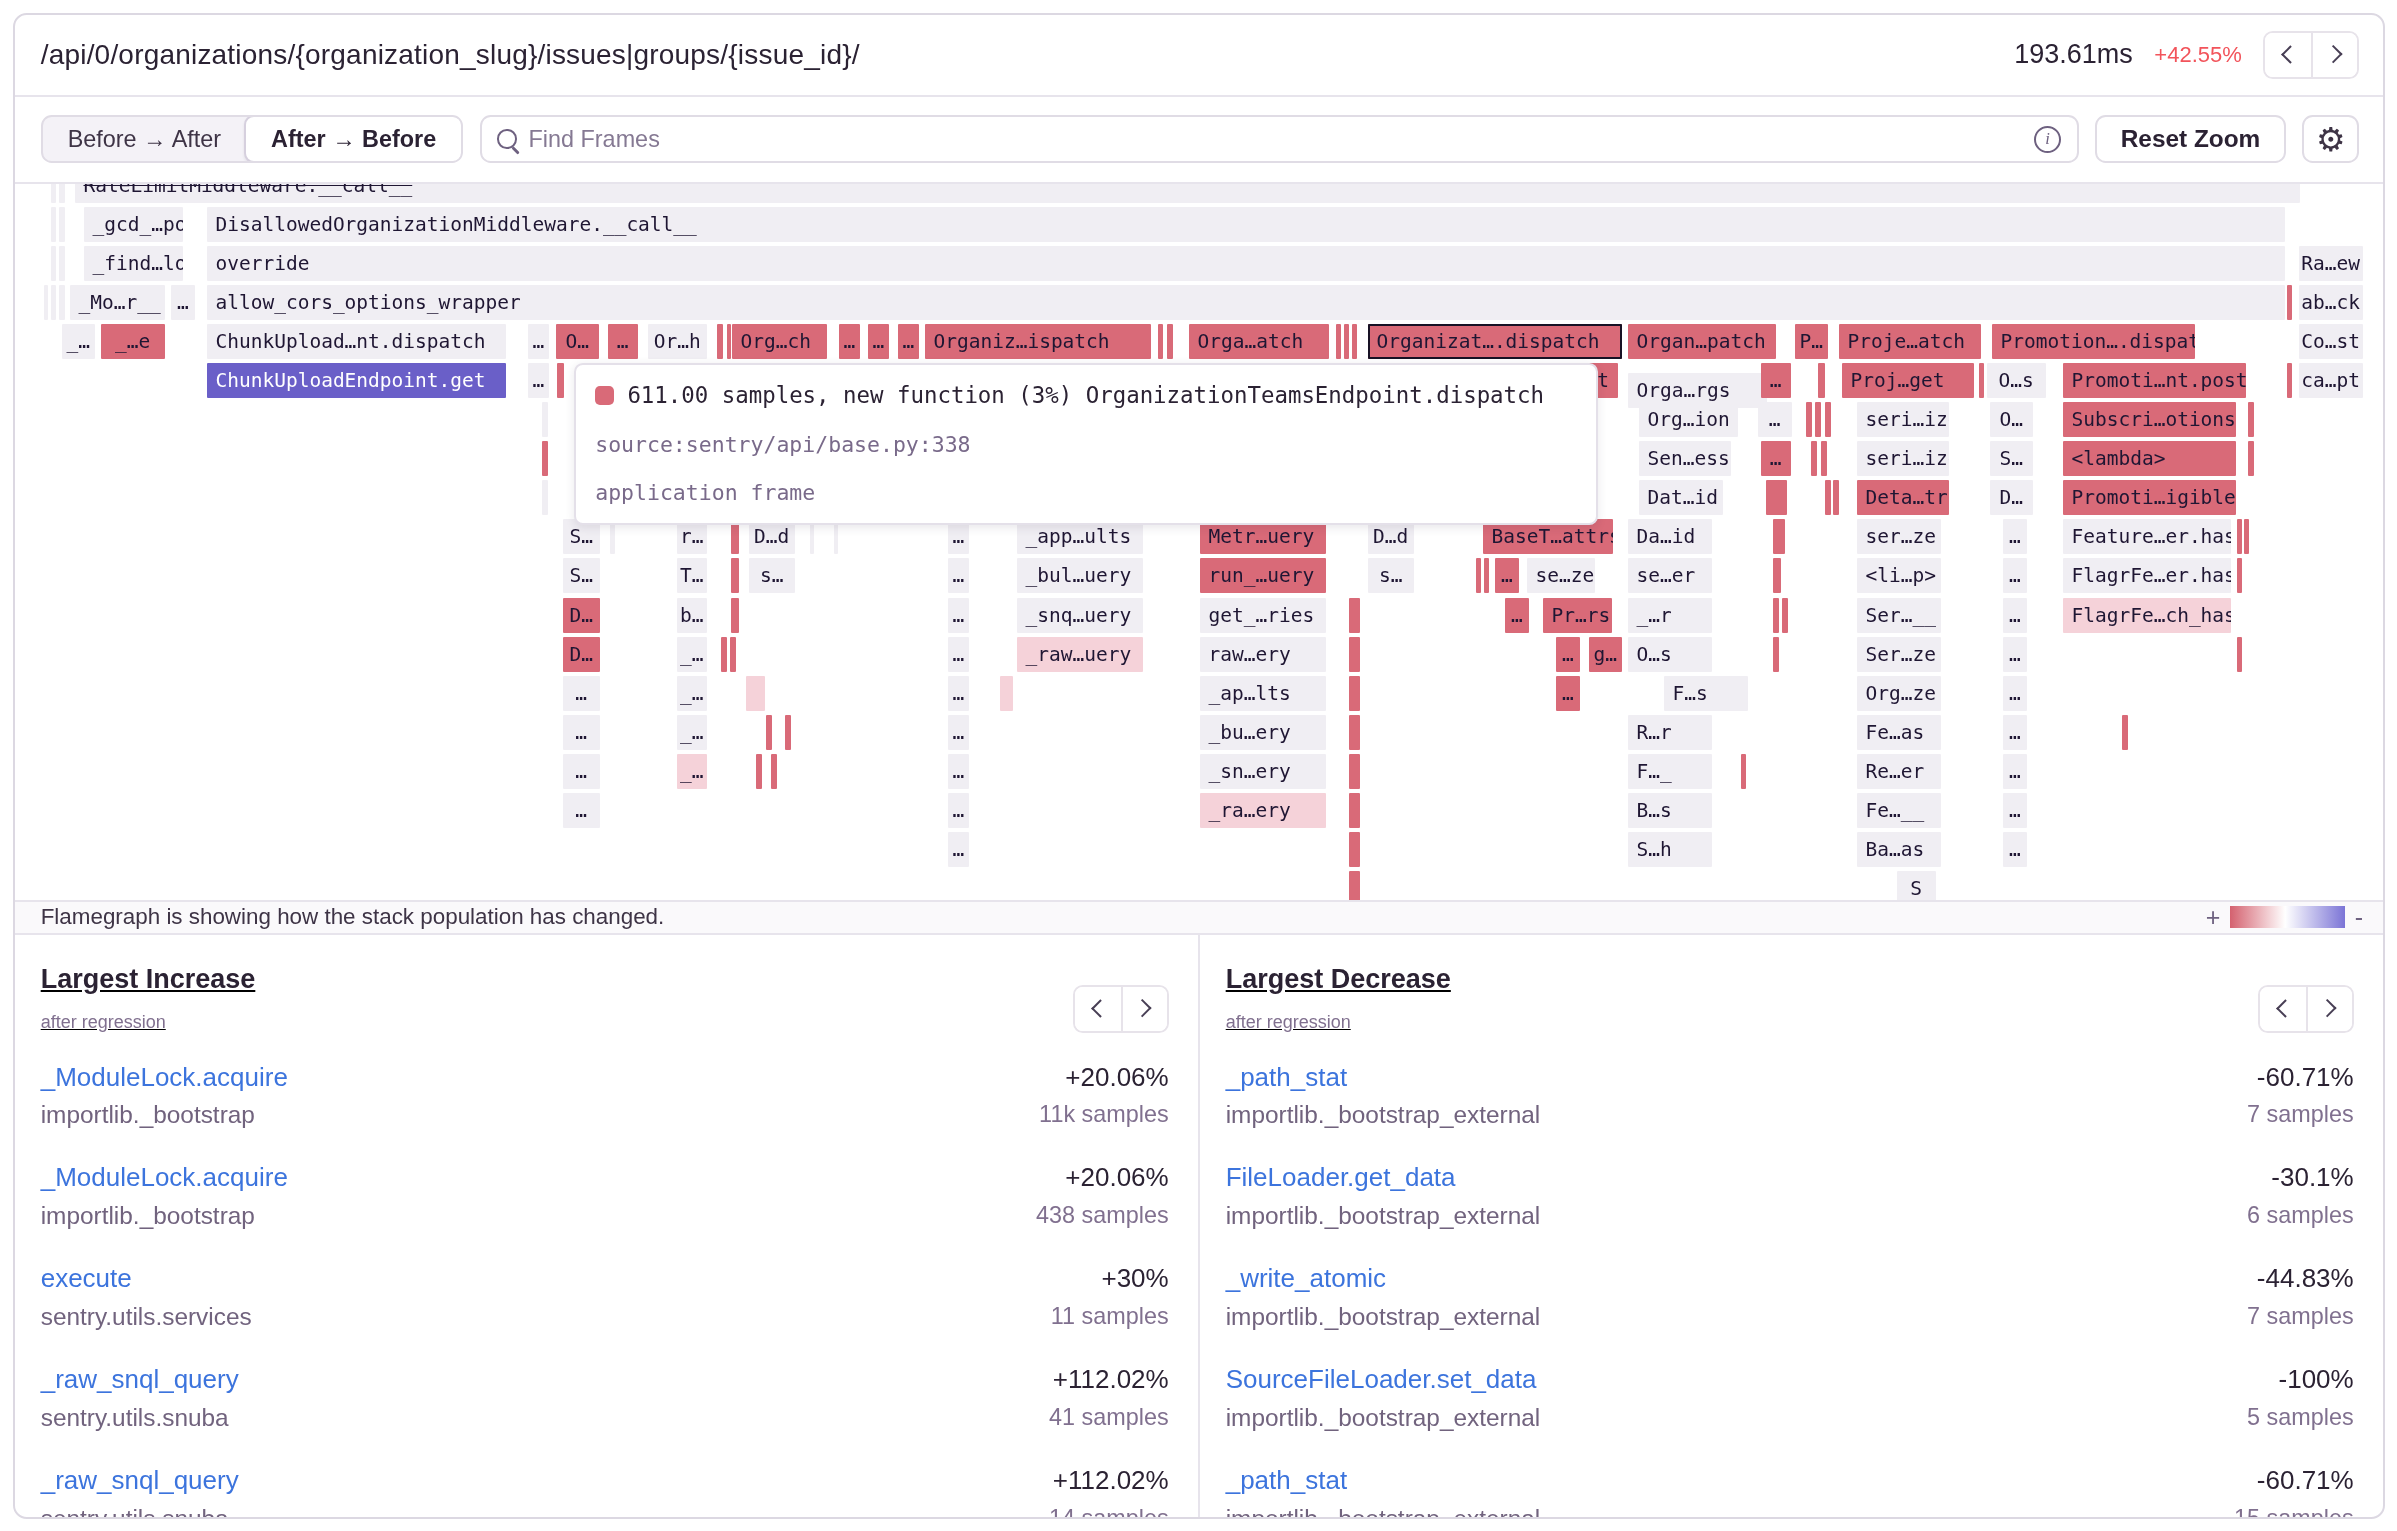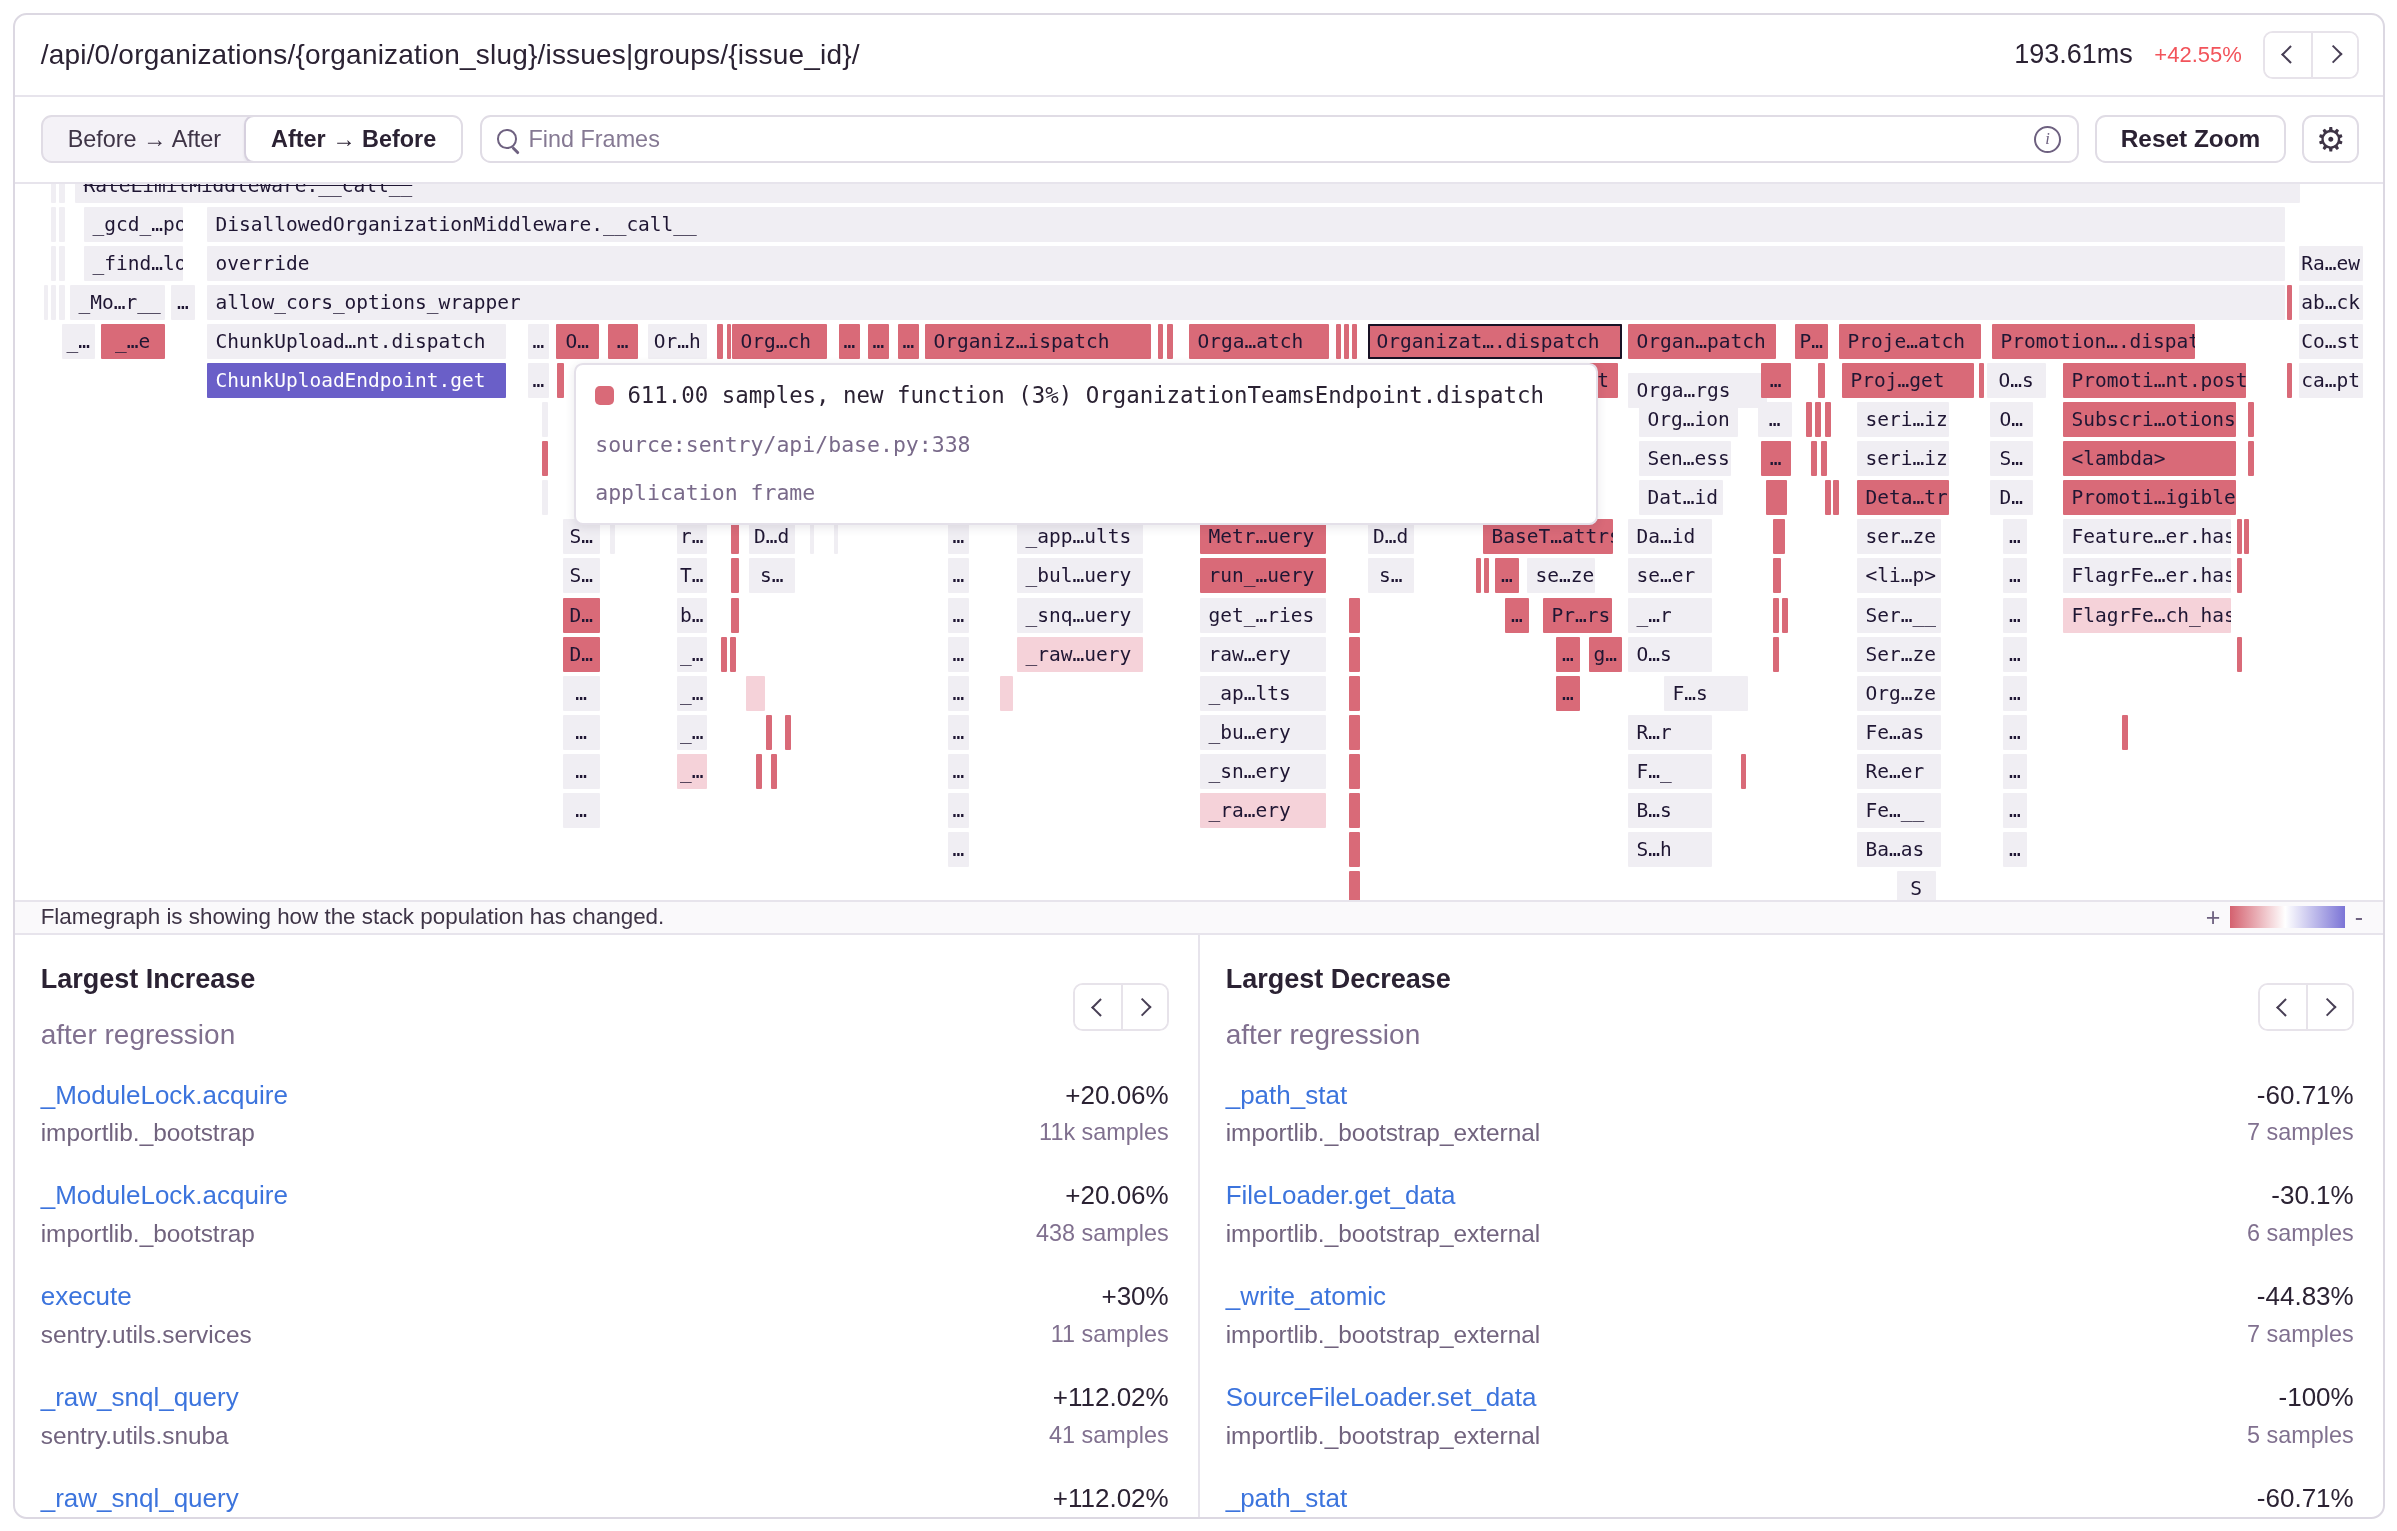--- a/index.html
+++ b/index.html
@@ -49,24 +49,24 @@
   
   .sbar { height: 35px; background: #faf9fb; border-top: 2px solid #e7e4ec; border-bottom: 2px solid #e7e4ec; display: flex; align-items: center; padding: 0 19.5px 0 26px; }
   .sbar-msg { flex: 1; font-size: 22.4px; color: #3e3446; }
   .legend { display: flex; align-items: center; gap: 9.8px; }
   .legend-sign { font-size: 25px; color: #6e6180; }
   .legend-bar { width: 115px; height: 21.5px; background: linear-gradient(to right, #d4616f, #ffffff 48%, #7b74d6); }
   
   .panels { display: flex; height: 585px; }
   .panel { flex: 1; padding: 29px 29px 0 26px; }
   .panel + .panel { border-left: 2px solid #e7e4ec; }
-  .panel-head { display: flex; align-items: center; }
+  .panel-head { display: flex; align-items: flex-end; text-decoration: underline; }
   .panel-titles { flex: 1; }
   .panel-title { font-size: 27px; font-weight: bold; color: #2b2233; }
-  .panel-sub { font-size: 28px; color: #80708f; margin-top: 24px; }
+  .panel-sub { font-size: 18px; color: #80708f; margin-top: 17px; }
   .plist { margin-top: 29px; }
   .pitem { display: flex; justify-content: space-between; margin-bottom: 33px; }
   .pitem .fn { font-size: 26px; color: #3c74dd; cursor: pointer; }
   .pitem .pkg { font-size: 24.4px; color: #71637e; margin-top: 8.8px; }
   .pitem .pct { font-size: 26px; color: #2b2233; text-align: right; }
   .pitem .smp { font-size: 23.4px; color: #80708f; margin-top: 8.8px; text-align: right; }
 </style>
 </head>
 <body>
 

